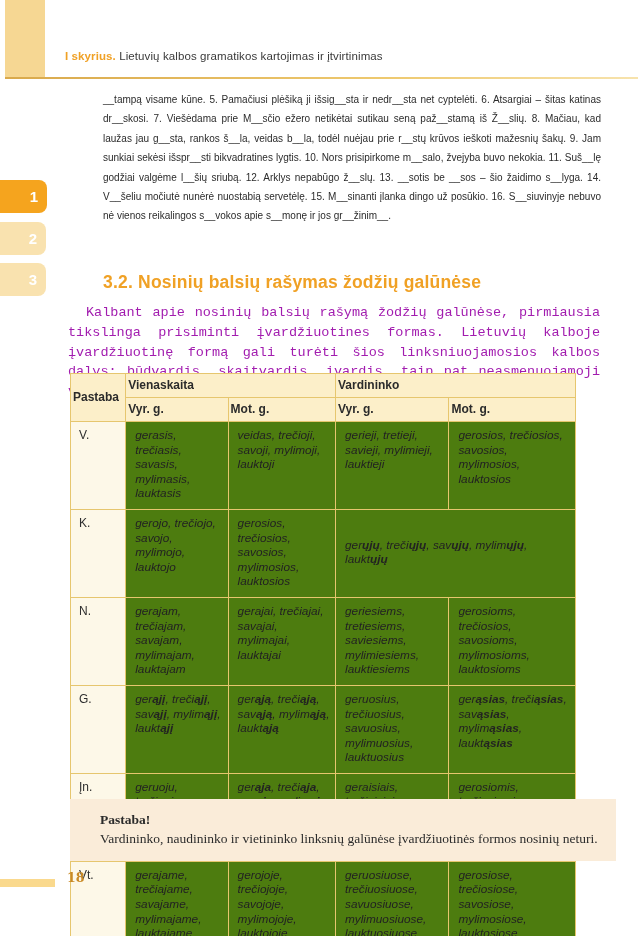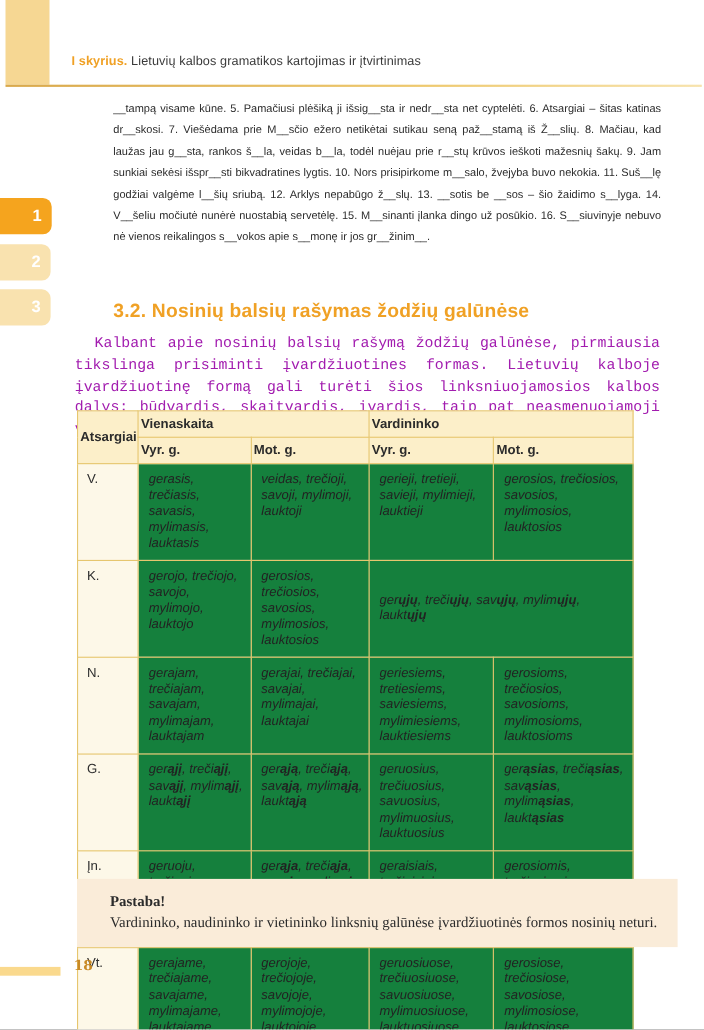--- a/index.html
+++ b/index.html
@@ -77,21 +77,21 @@
     background: #fcefc9;
     font-size: 12px; font-weight: bold; color: #2b2b2b;
     text-align: left; padding: 4px 2px 5px;
   }
   table.decl td.case-cell {
     font-size: 12px; font-style: normal;
     padding: 6px 4px 6px 8px; background: #fdf8e8;
   }
   table.decl td.forms-cell {
     font-size: 11.8px; line-height: 14.6px; font-style: italic;
-    padding: 6px 5px 8px 9px; background: #15803d;
+    padding: 6px 5px 8px 9px; background: #4d7c0f;
     color: #222222;
   }
   table.decl td.forms-cell b { font-style: italic; }
   table.decl td.merged { vertical-align: middle; }
   
   .note-box {
     position: absolute; left: 70px; top: 799px; width: 546px;
     background: #faecd9;
     padding: 11px 14px 13px 30px;
     font-family: "Liberation Serif", serif;
@@ -137,21 +137,21 @@
     <table class="decl">
       <colgroup>
         <col style="width:55px">
           <col style="width:102px">
           <col style="width:107px">
           <col style="width:113px">
           <col style="width:126px">
       </colgroup>
       <thead>
         <tr>
-          <th rowspan="2" style="vertical-align:middle">Atsargiai</th>
+          <th rowspan="2" style="vertical-align:middle">Pastaba</th>
           <th colspan="2">Vienaskaita</th>
           <th colspan="2">Vardininko</th>
         </tr>
         <tr>
           <th>Vyr. g.</th>
           <th>Mot. g.</th>
           <th>Vyr. g.</th>
           <th>Mot. g.</th>
         </tr>
       </thead>

